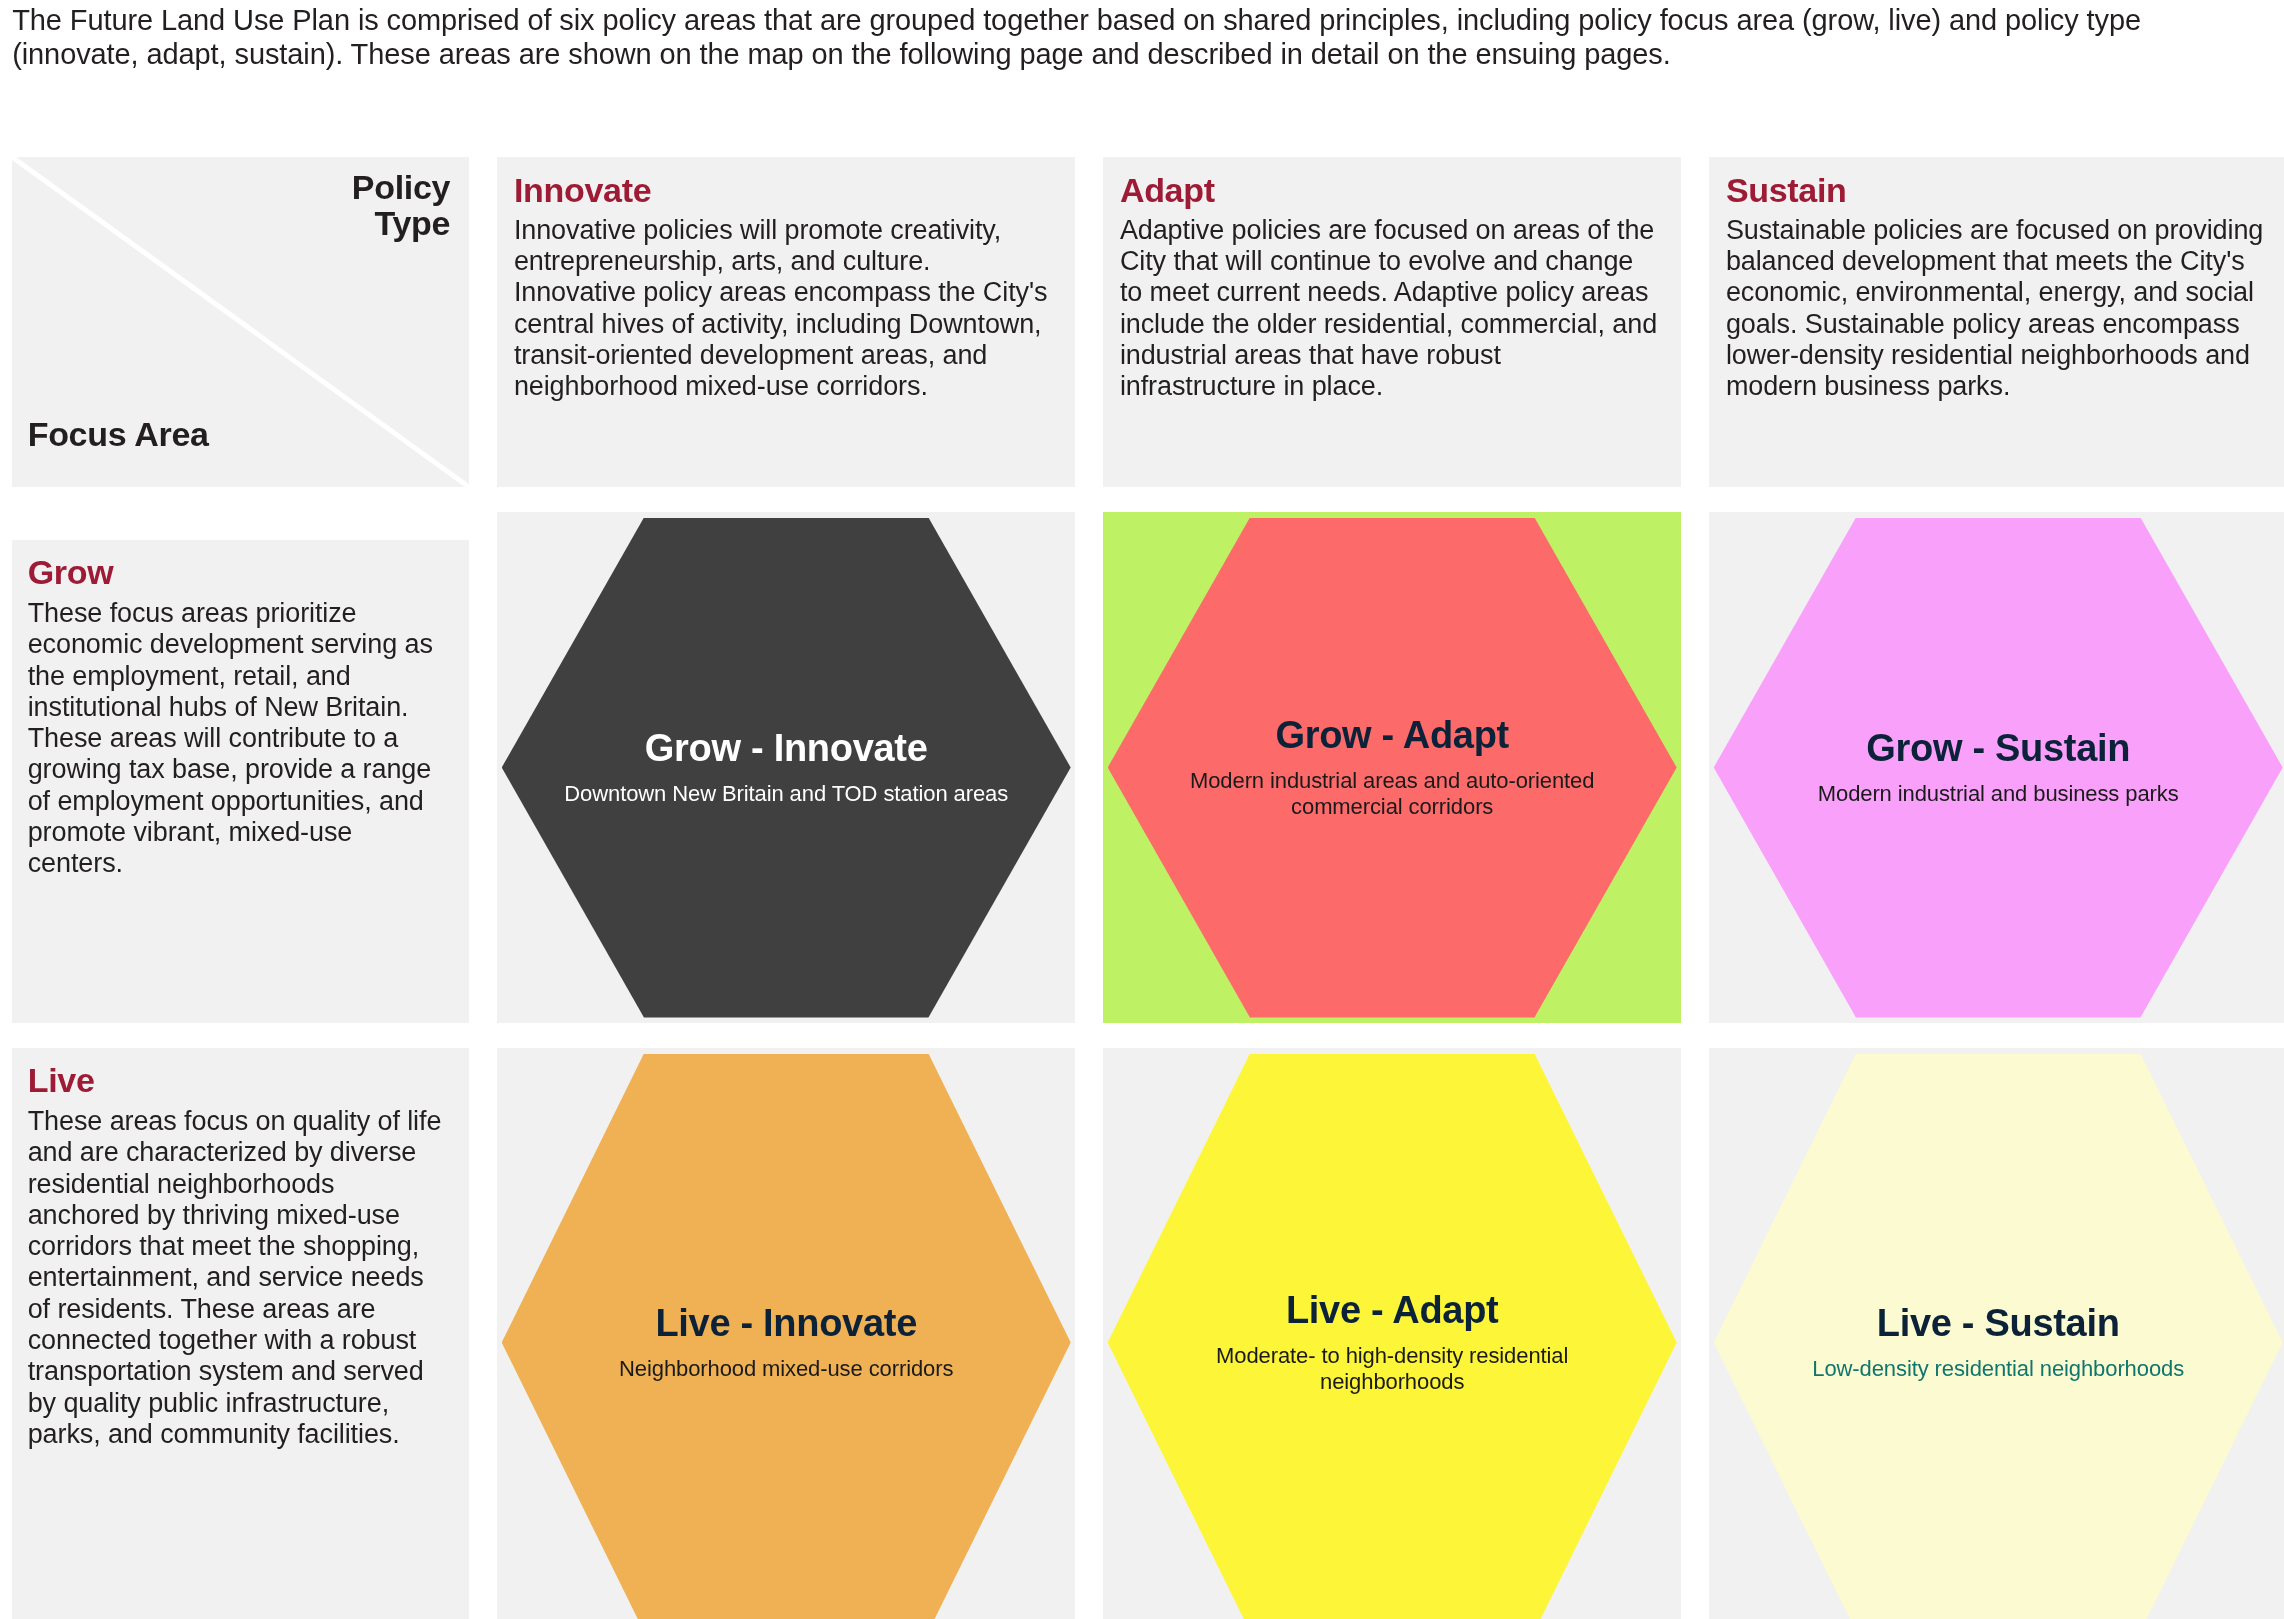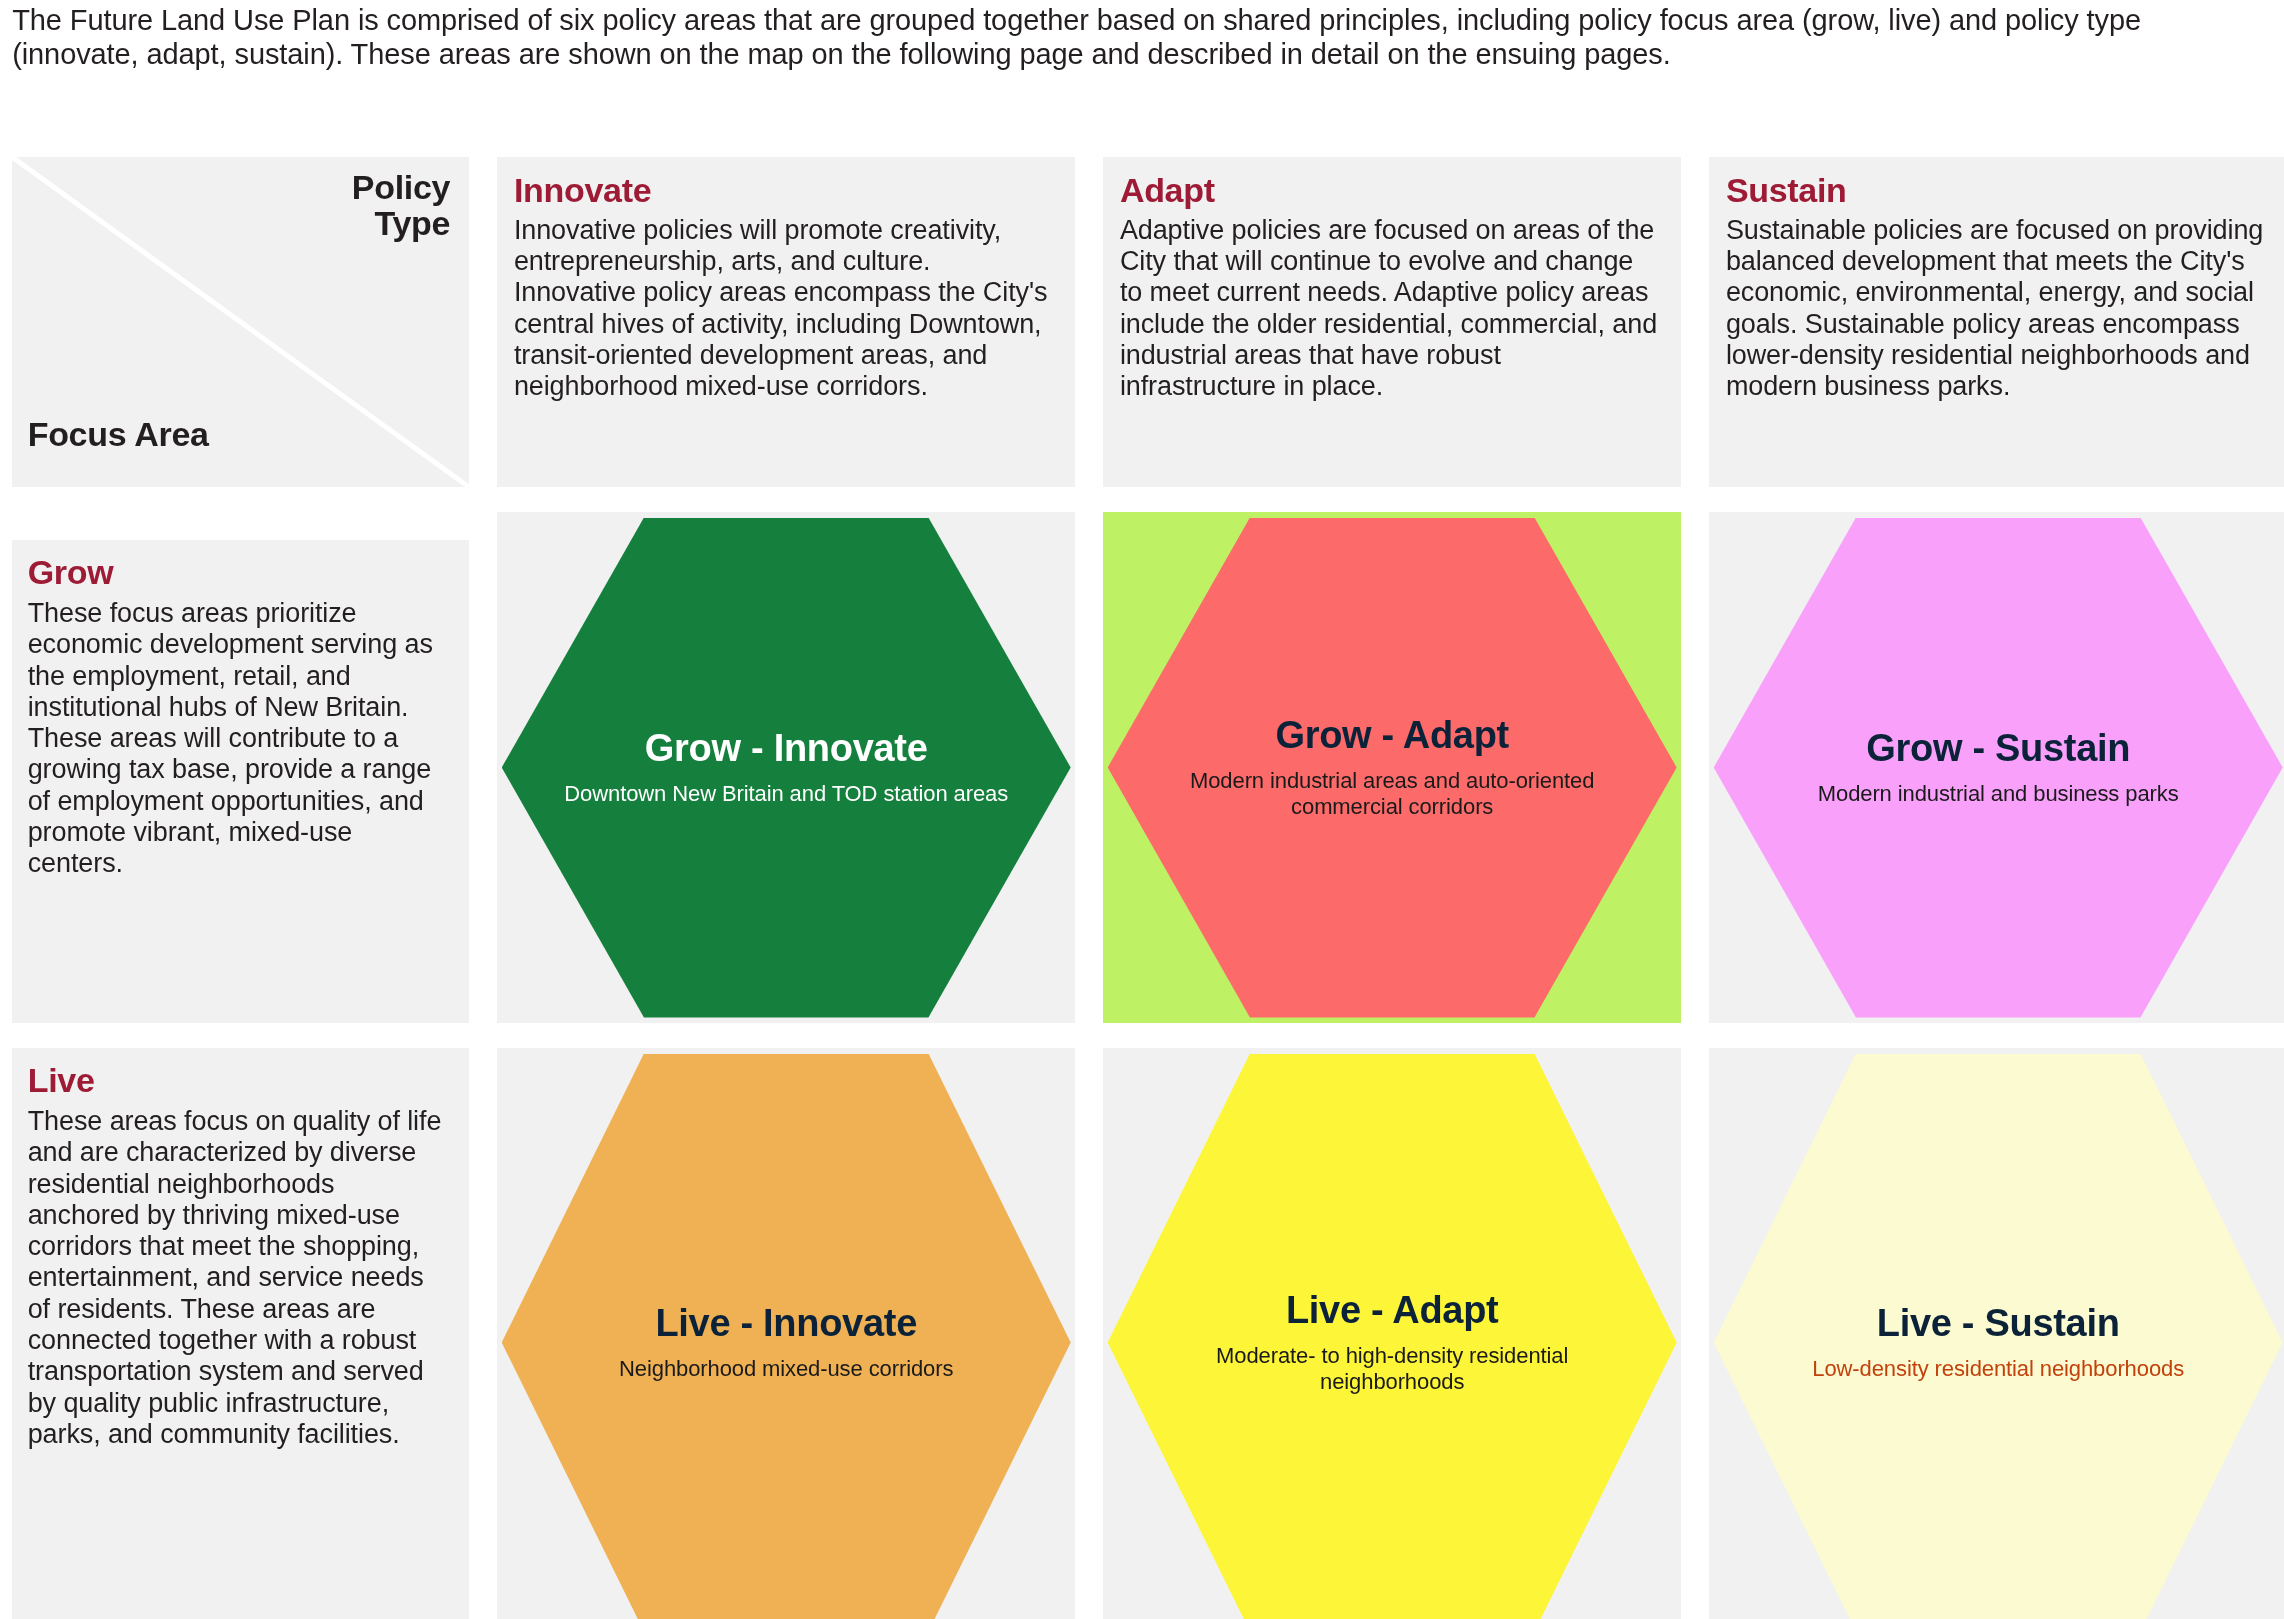--- a/index.html
+++ b/index.html
@@ -186,21 +186,21 @@
       <div class="title" style="color: rgb(158, 27, 54);">Sustain</div>
       <div class="desc">Sustainable policies are focused on providing balanced development that meets the City's economic, environmental, energy, and social goals. Sustainable policy areas encompass lower-density residential neighborhoods and modern business parks.</div>
     </div>
 
     <div class="cell rowlbl" style="background: rgb(241, 241, 241); margin-top: 28px;">
       <div class="title" style="color: rgb(158, 27, 54);">Grow</div>
       <div class="desc">These focus areas prioritize economic development serving as the employment, retail, and institutional hubs of New Britain. These areas will contribute to a growing tax base, provide a range of employment opportunities, and promote vibrant, mixed-use centers.</div>
     </div>
 
     <div class="cell hexcell" style="background: rgb(241, 241, 241);">
-      <div class="hex grow-hex" style="background: #15803d;">
+      <div class="hex grow-hex" style="background: #404040;">
         <div class="hex-title" style="color: rgb(255, 255, 255);">Grow - Innovate</div>
         <div class="hex-sub" style="color: rgb(255, 255, 255);">Downtown New Britain and TOD station areas</div>
       </div>
     </div>
 
     <div class="cell hexcell" style="background: #bef264;">
       <div class="hex grow-hex" style="background: rgb(252, 106, 106);">
         <div class="hex-title" style="color: rgb(11, 34, 57);">Grow - Adapt</div>
         <div class="hex-sub" style="color: rgb(26, 26, 26);">Modern industrial areas and auto-oriented commercial corridors</div>
       </div>
@@ -228,19 +228,19 @@
     <div class="cell hexcell" style="background: rgb(241, 241, 241);">
       <div class="hex live-hex" style="background: rgb(253, 246, 56);">
         <div class="hex-title" style="color: rgb(11, 34, 57);">Live - Adapt</div>
         <div class="hex-sub" style="color: rgb(26, 26, 26);">Moderate- to high-density residential neighborhoods</div>
       </div>
     </div>
 
     <div class="cell hexcell" style="background: rgb(241, 241, 241);">
       <div class="hex live-hex" style="background: rgb(252, 250, 208);">
         <div class="hex-title" style="color: rgb(11, 34, 57);">Live - Sustain</div>
-        <div class="hex-sub" style="color: #c2410c;">Low-density residential neighborhoods</div>
+        <div class="hex-sub" style="color: #0f766e;">Low-density residential neighborhoods</div>
       </div>
     </div>
 
   </div>
 </div>
 
 
 </body></html>

